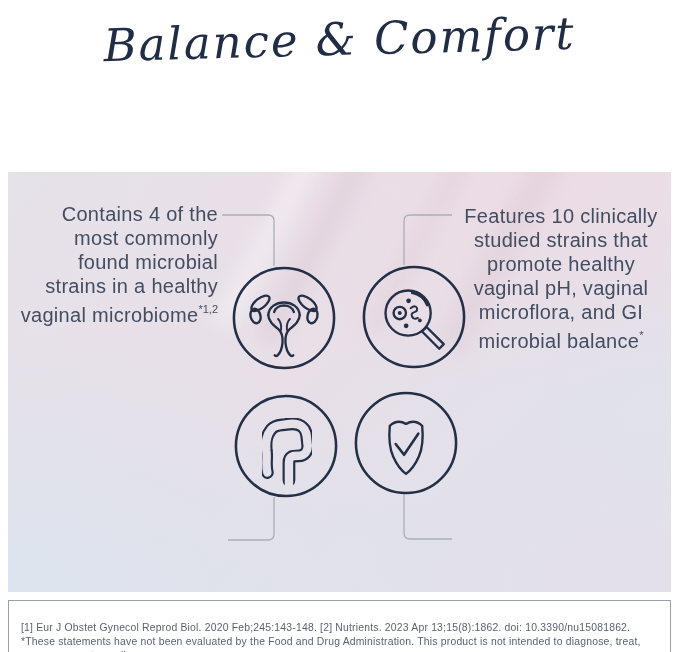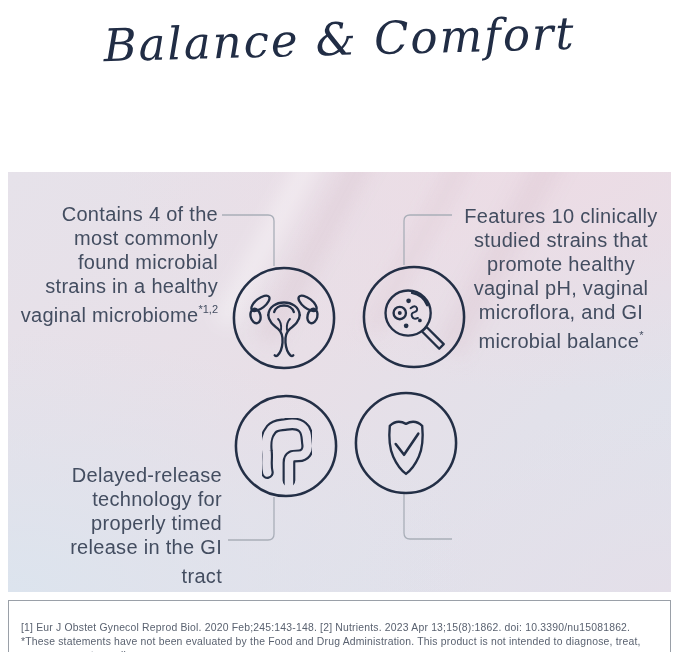--- a/index.html
+++ b/index.html
@@ -90,25 +90,20 @@
 strains in a healthy
 vaginal microbiome</span><sup>*1,2</sup></div>
 
   <div class="feat f2"><span class="txt">Features 10 clinically
 studied strains that
 promote healthy
 vaginal pH, vaginal
 microflora, and GI
 microbial balance</span><sup>*</sup></div>
 
-  <div class="feat f3"><span class="txt">Delayed-release
-technology for
-properly timed
-release in the GI
-tract</span><sup></sup></div>
 
 
   <svg class="connectors" viewBox="0 0 679 652">
     <path d="M222,215 H268 Q274,215 274,221 V266" fill="none" stroke="var(--connector)" stroke-width="1.3"></path>
     <path d="M452,215 H410 Q404,215 404,221 V265" fill="none" stroke="var(--connector)" stroke-width="1.3"></path>
     <path d="M228,540 H268 Q274,540 274,534 V497" fill="none" stroke="var(--connector)" stroke-width="1.3"></path>
     <path d="M452,539 H410 Q404,539 404,533 V494" fill="none" stroke="var(--connector)" stroke-width="1.3"></path>
   </svg>
 
   <div class="icon-wrap i1">

